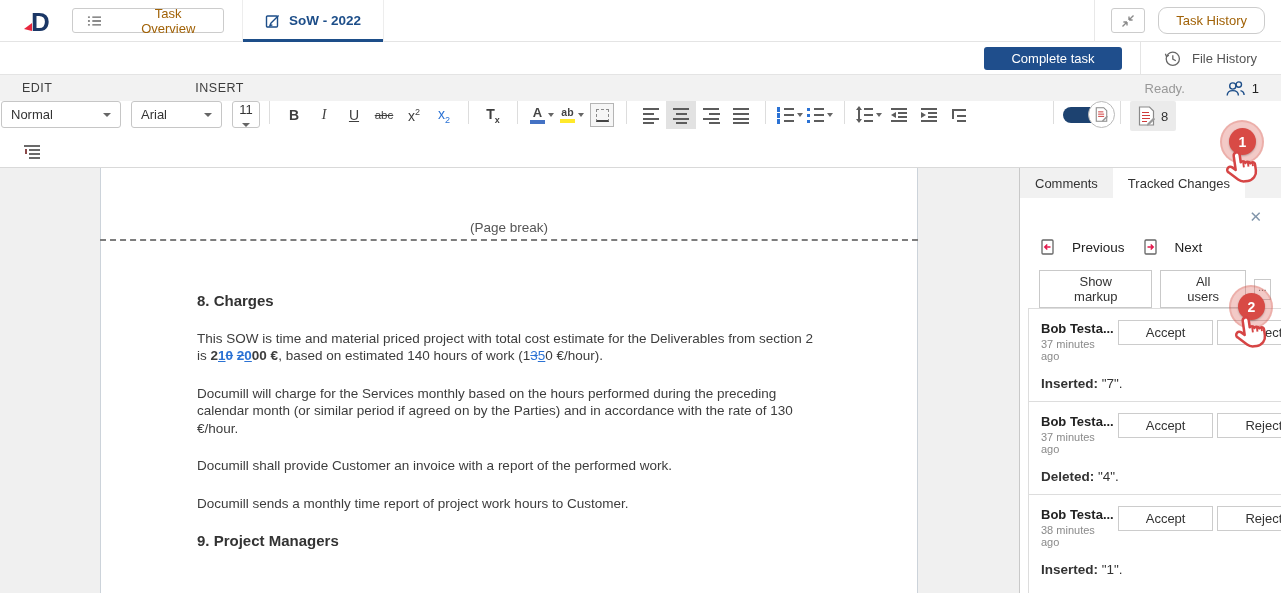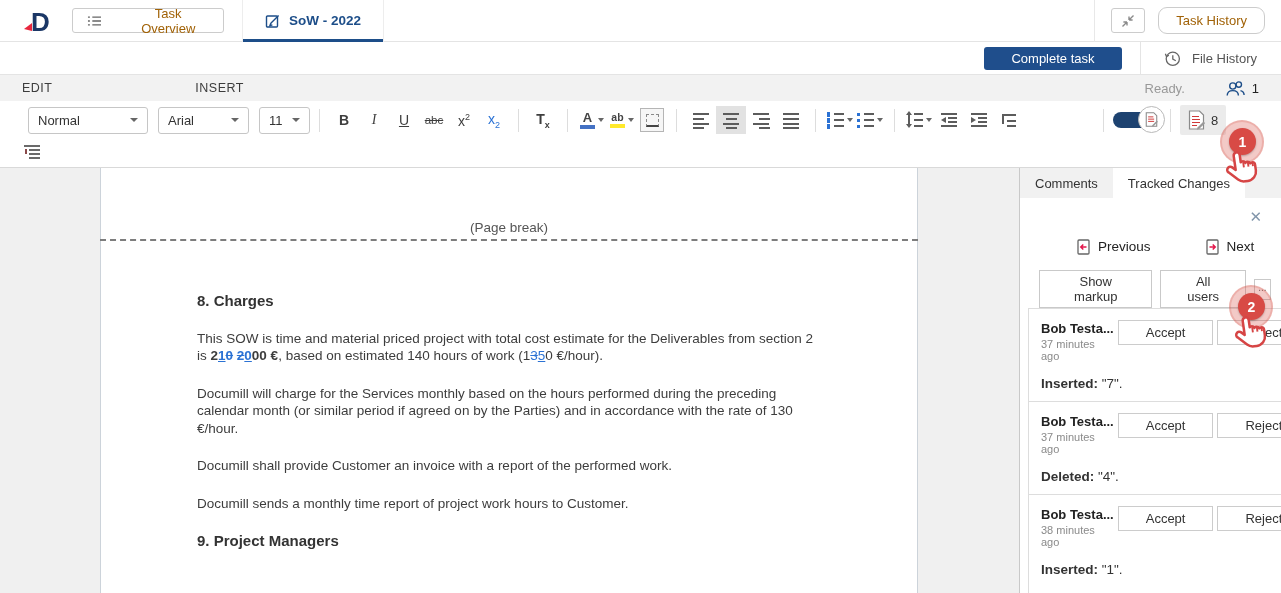--- a/index.html
+++ b/index.html
@@ -34,27 +34,27 @@
   
   .menu-bar { position:absolute; top:75px; left:0; right:0; height:26px; background:#f2f2f2;
     display:flex; align-items:stretch; font-size:12.5px; color:#3c3c3c; }
   .menu-item { padding:0 22px; display:flex; align-items:center; letter-spacing:.5px; cursor:pointer; }
   .menu-item.active { background:#86efac;margin-top:44px; }
   .menu-right { margin-left:auto; display:flex; align-items:center; }
   .status { color:#999; font-size:13px; margin-right:40px; }
   .users { display:flex; align-items:center; gap:6px; margin-right:22px; color:#222; font-size:13px; }
   
   .toolbar { position:absolute; top:101px; left:0; right:0; height:67px; background:#fff; border-bottom:1px solid #d9d9d9; }
-  .tb-row1 { display:flex; align-items:center; height:38px; padding-left:28px; }
+  .tb-row1 { display:flex; align-items:flex-start; height:38px; padding-left:1px; }
   .tb-row2 { display:flex; align-items:center; height:26px; padding-left:17px; }
   .select { height:27px; border:1px solid #c6c6c6; border-radius:3px; background:#fff; display:flex;
     align-items:center; justify-content:space-between; padding:0 9px; font-size:13px; color:#333; cursor:pointer; }
   .sel-style { width:120px; margin-right:10px; }
   .sel-font  { width:91px;  margin-right:10px; }
-  .sel-size  { width:51px; }
+  .sel-size  { width:28px;flex-direction:column; }
   .caret { width:0; height:0; border-left:4px solid transparent; border-right:4px solid transparent; border-top:4px solid #666; }
   .mini-caret { width:0; height:0; border-left:3.5px solid transparent; border-right:3.5px solid transparent;
     border-top:4px solid #666; margin-left:3px; }
   .tb-sep { width:1px; height:23px; background:#ddd; margin:0 9px; flex:0 0 auto; }
   .tb-btn { min-width:30px; height:28px; display:flex; align-items:center; justify-content:center;
     background:none; border:none; color:#3e3e3e; font-size:14px; cursor:pointer; }
   .tb-btn.sel { background:#e2e2e2; }
   .glyph-b { font-weight:bold; }
   .glyph-i { font-family:"Liberation Serif", serif; font-style:italic; }
   .glyph-u { text-decoration:underline; }
@@ -154,21 +154,21 @@
   .b { font-weight:bold; }
   .ins { color:#2b72d4; text-decoration:underline; }
   .del { color:#2b72d4; text-decoration:line-through; }
   
   .side-panel { position:absolute; left:1019px; top:168px; width:262px; bottom:0; background:#fff; border-left:1px solid #c9c9c9; }
   .panel-tabs { height:30px; background:#f1f1f1; display:flex; font-size:13px; color:#333; }
   .panel-tab { padding:0 15px; display:flex; align-items:center; cursor:pointer; }
   .panel-tab.active { background:#fff; }
   .panel-close { position:absolute; top:40px; right:19px; font-size:15px; color:#8296ab; background:none; border:none; cursor:pointer; }
   .nav-row { position:absolute; top:71px; left:21px; display:flex; gap:19px; font-size:13.5px; color:#222; }
-  .nav-item { display:flex; gap:8px; cursor:pointer;margin-left:36px; }
+  .nav-item { display:flex; align-items:center; gap:18px; cursor:pointer; }
   .filter-row { position:absolute; top:102px; left:19px; right:10px; display:flex; gap:8px; align-items:center; }
   .pill-btn { border:1px solid #c9c9c9; background:#fff; font-size:13px; color:#333; padding:3px 18px; cursor:pointer; }
   .more-btn { margin-left:auto; width:18px; border:1px solid #c9c9c9; background:#fff; font-size:10px;
     color:#666; padding:5px 0 8px; line-height:6px; cursor:pointer; }
   .cards { position:absolute; top:140px; left:8px; right:0; bottom:0; border-left:1px solid #ddd; }
   .card { border-top:1px solid #ddd; min-height:93px; padding:11px 6px 0 12px; }
   .card-head { display:flex; align-items:flex-start; }
   .card-who { width:80px; padding-top:1px; }
   .card-author { font-size:13px; font-weight:bold; color:#222; white-space:nowrap; }
   .card-time { font-size:11px; color:#8a8a8a; margin-top:2px; }

